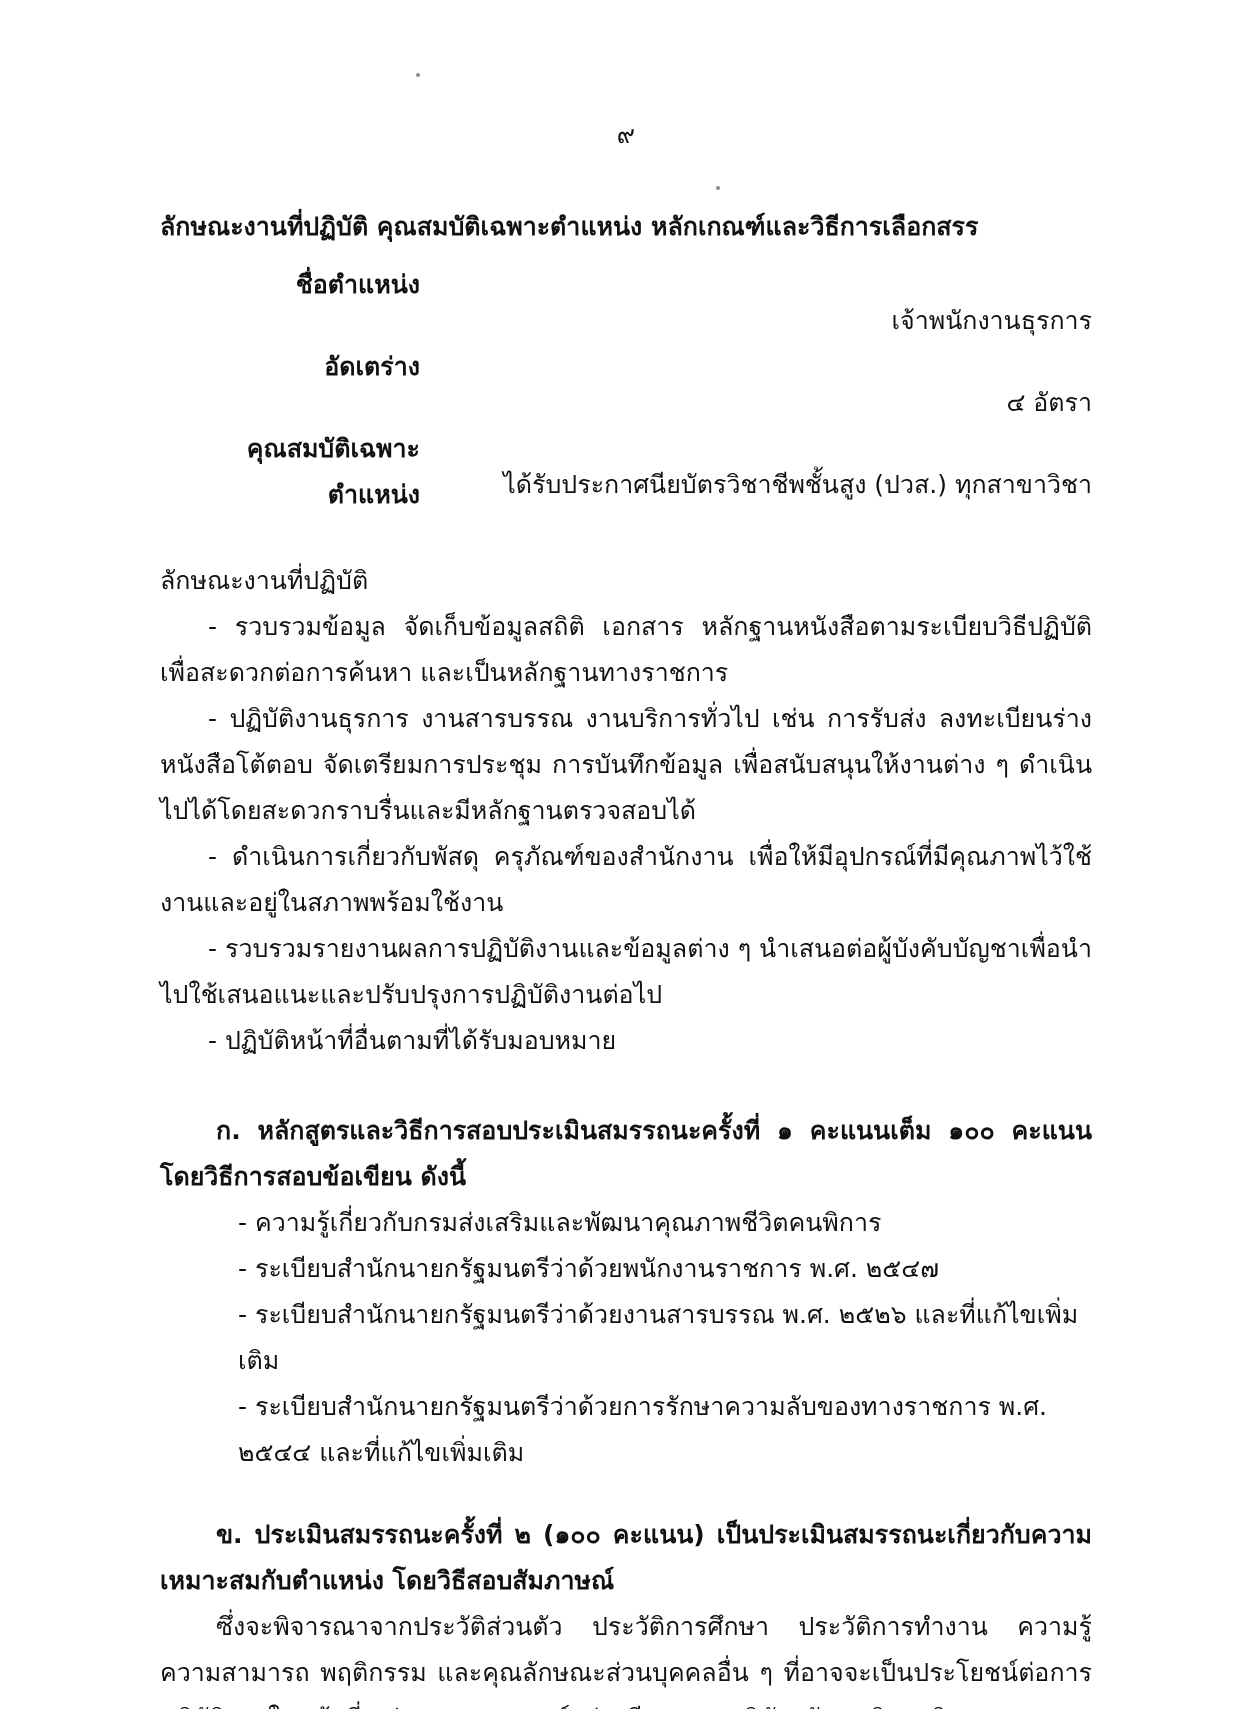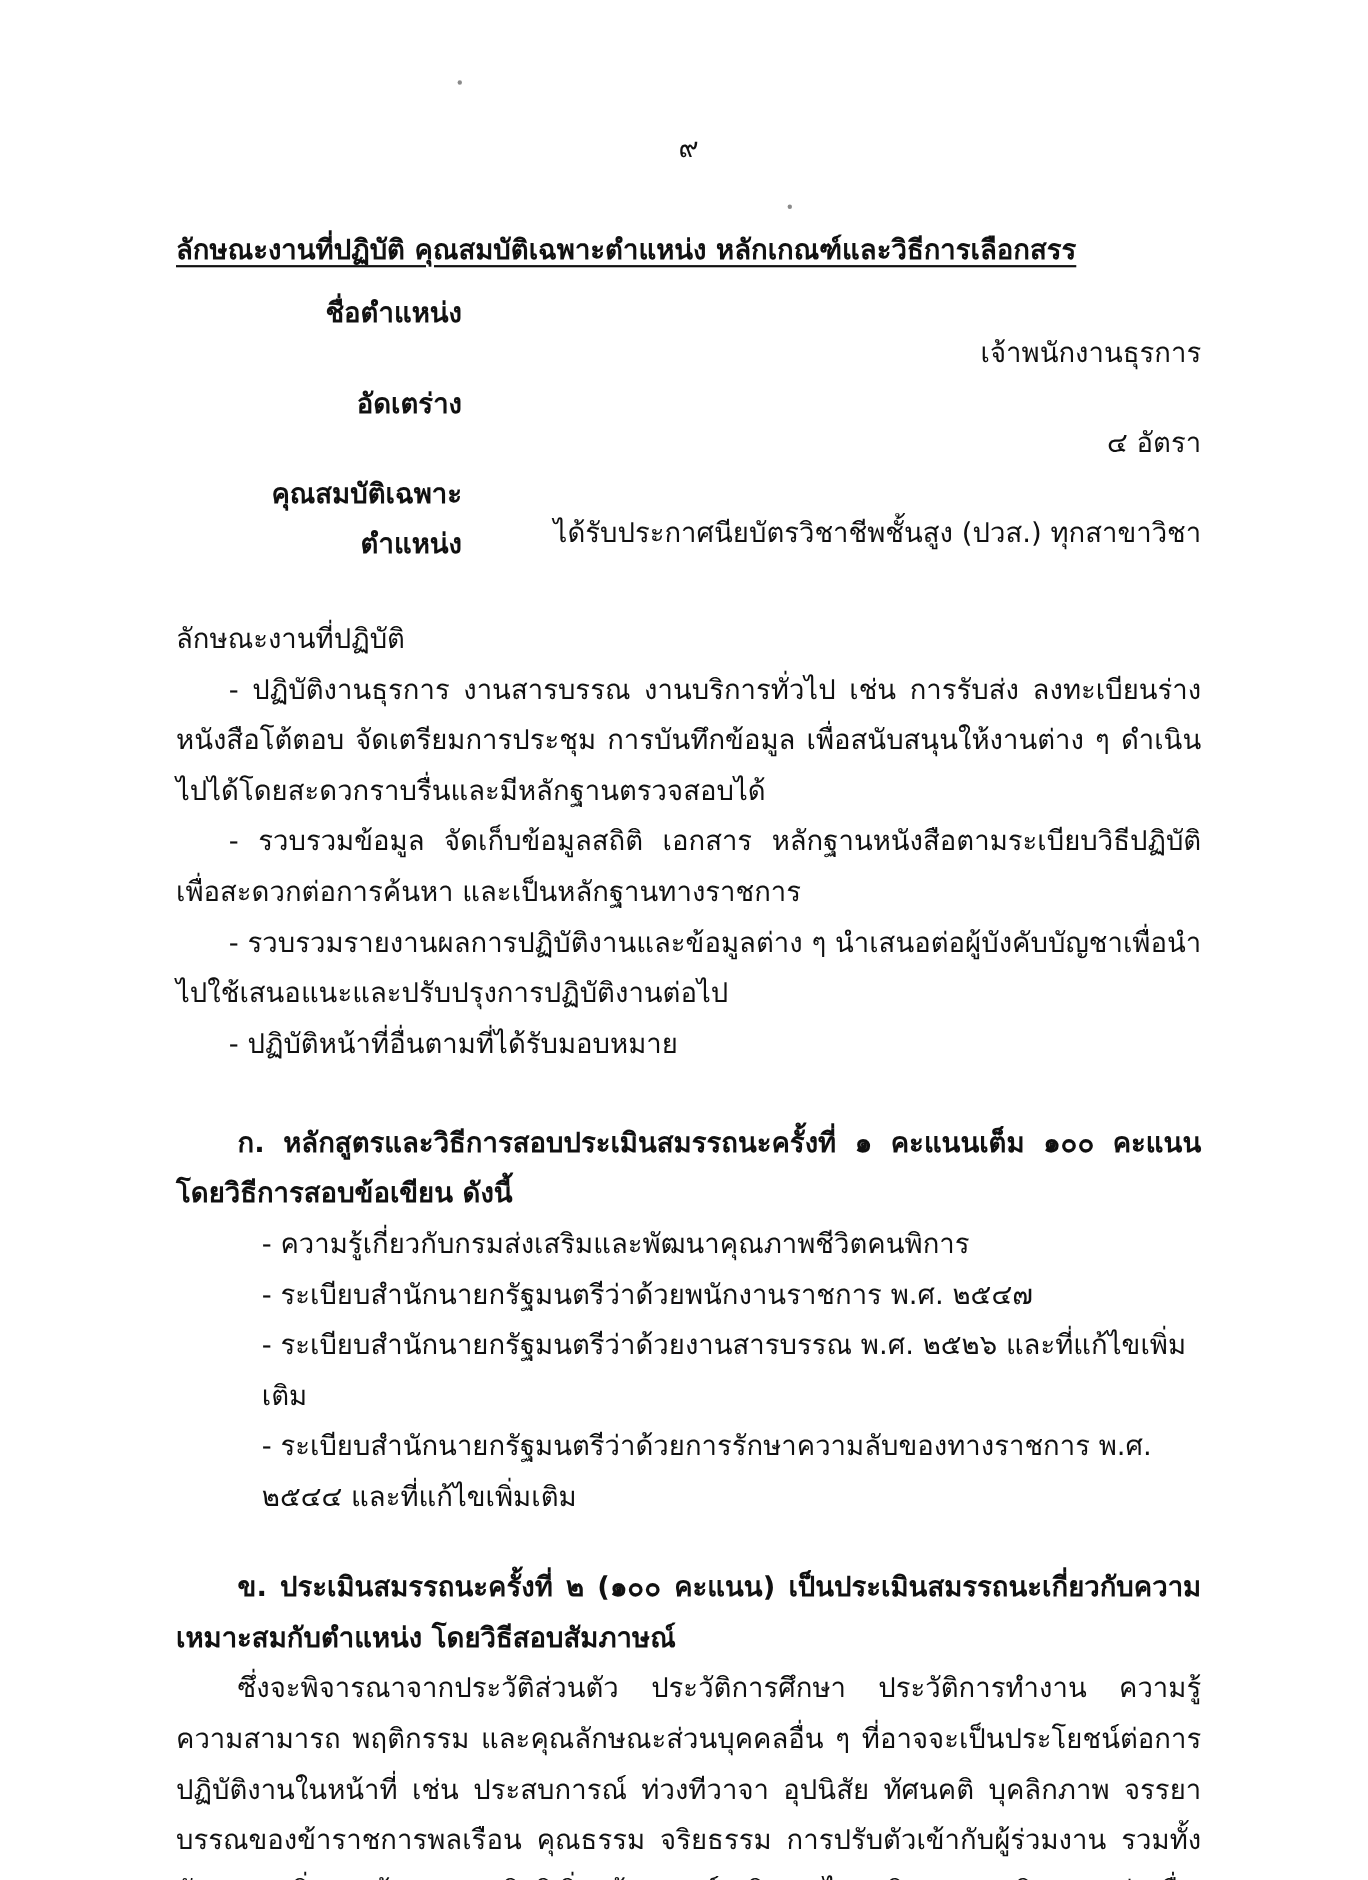--- a/index.html
+++ b/index.html
@@ -28,21 +28,20 @@
     height: 4px;
   }
   .scan-dot.d1 { left: 416px; top: 73px; }
   .scan-dot.d2 { left: 716px; top: 186px; }
   .page-number {
     text-align: center;
     margin-bottom: 46px;
   }
   .main-heading {
     font-weight: bold;
-    text-decoration: underline;
     text-underline-offset: 6px;
     margin-bottom: 12px;
     white-space: nowrap;
   }
   .details {
     margin-bottom: 40px;
   }
   .detail-row {
     display: flex;
     text-align: right;
@@ -103,22 +102,23 @@
       <span class="detail-value">๔ อัตรา</span>
     </div>
     <div class="detail-row">
       <span class="detail-label">คุณสมบัติเฉพาะตำแหน่ง</span>
       <span class="detail-value">ได้รับประกาศนียบัตรวิชาชีพชั้นสูง (ปวส.) ทุกสาขาวิชา</span>
     </div>
   </div>
 
   <div class="section section-job">
     <div class="section-heading">ลักษณะงานที่ปฏิบัติ</div>
+    <p class="bullet">- รวบรวมข้อมูล จัดเก็บข้อมูลสถิติ เอกสาร หลักฐานหนังสือตามระเบียบวิธีปฏิบัติ เพื่อสะดวกต่อการค้นหา และเป็นหลักฐานทางราชการ</p>
     <p class="bullet">- ปฏิบัติงานธุรการ งานสารบรรณ งานบริการทั่วไป เช่น การรับส่ง ลงทะเบียนร่างหนังสือโต้ตอบ จัดเตรียมการประชุม การบันทึกข้อมูล เพื่อสนับสนุนให้งานต่าง ๆ ดำเนินไปได้โดยสะดวกราบรื่นและมีหลักฐานตรวจสอบได้</p>
-    <p class="bullet">- รวบรวมข้อมูล จัดเก็บข้อมูลสถิติ เอกสาร หลักฐานหนังสือตามระเบียบวิธีปฏิบัติ เพื่อสะดวกต่อการค้นหา และเป็นหลักฐานทางราชการ</p>
+    <p class="bullet">- ดำเนินการเกี่ยวกับพัสดุ ครุภัณฑ์ของสำนักงาน เพื่อให้มีอุปกรณ์ที่มีคุณภาพไว้ใช้งานและอยู่ในสภาพพร้อมใช้งาน</p>
     <p class="bullet">- รวบรวมรายงานผลการปฏิบัติงานและข้อมูลต่าง ๆ นำเสนอต่อผู้บังคับบัญชาเพื่อนำไปใช้เสนอแนะและปรับปรุงการปฏิบัติงานต่อไป</p>
     <p class="bullet">- ปฏิบัติหน้าที่อื่นตามที่ได้รับมอบหมาย</p>
   </div>
 
   <div class="section section-criteria">
     <p class="intro">ก. หลักสูตรและวิธีการสอบประเมินสมรรถนะครั้งที่ ๑ คะแนนเต็ม ๑๐๐ คะแนน โดยวิธีการสอบข้อเขียน ดังนี้</p>
     <p class="sub-item">- ความรู้เกี่ยวกับกรมส่งเสริมและพัฒนาคุณภาพชีวิตคนพิการ</p>
     <p class="sub-item">- ระเบียบสำนักนายกรัฐมนตรีว่าด้วยพนักงานราชการ พ.ศ. ๒๕๔๗</p>
     <p class="sub-item">- ระเบียบสำนักนายกรัฐมนตรีว่าด้วยงานสารบรรณ พ.ศ. ๒๕๒๖ และที่แก้ไขเพิ่มเติม</p>
     <p class="sub-item">- ระเบียบสำนักนายกรัฐมนตรีว่าด้วยการรักษาความลับของทางราชการ พ.ศ. ๒๕๔๔ และที่แก้ไขเพิ่มเติม</p>

